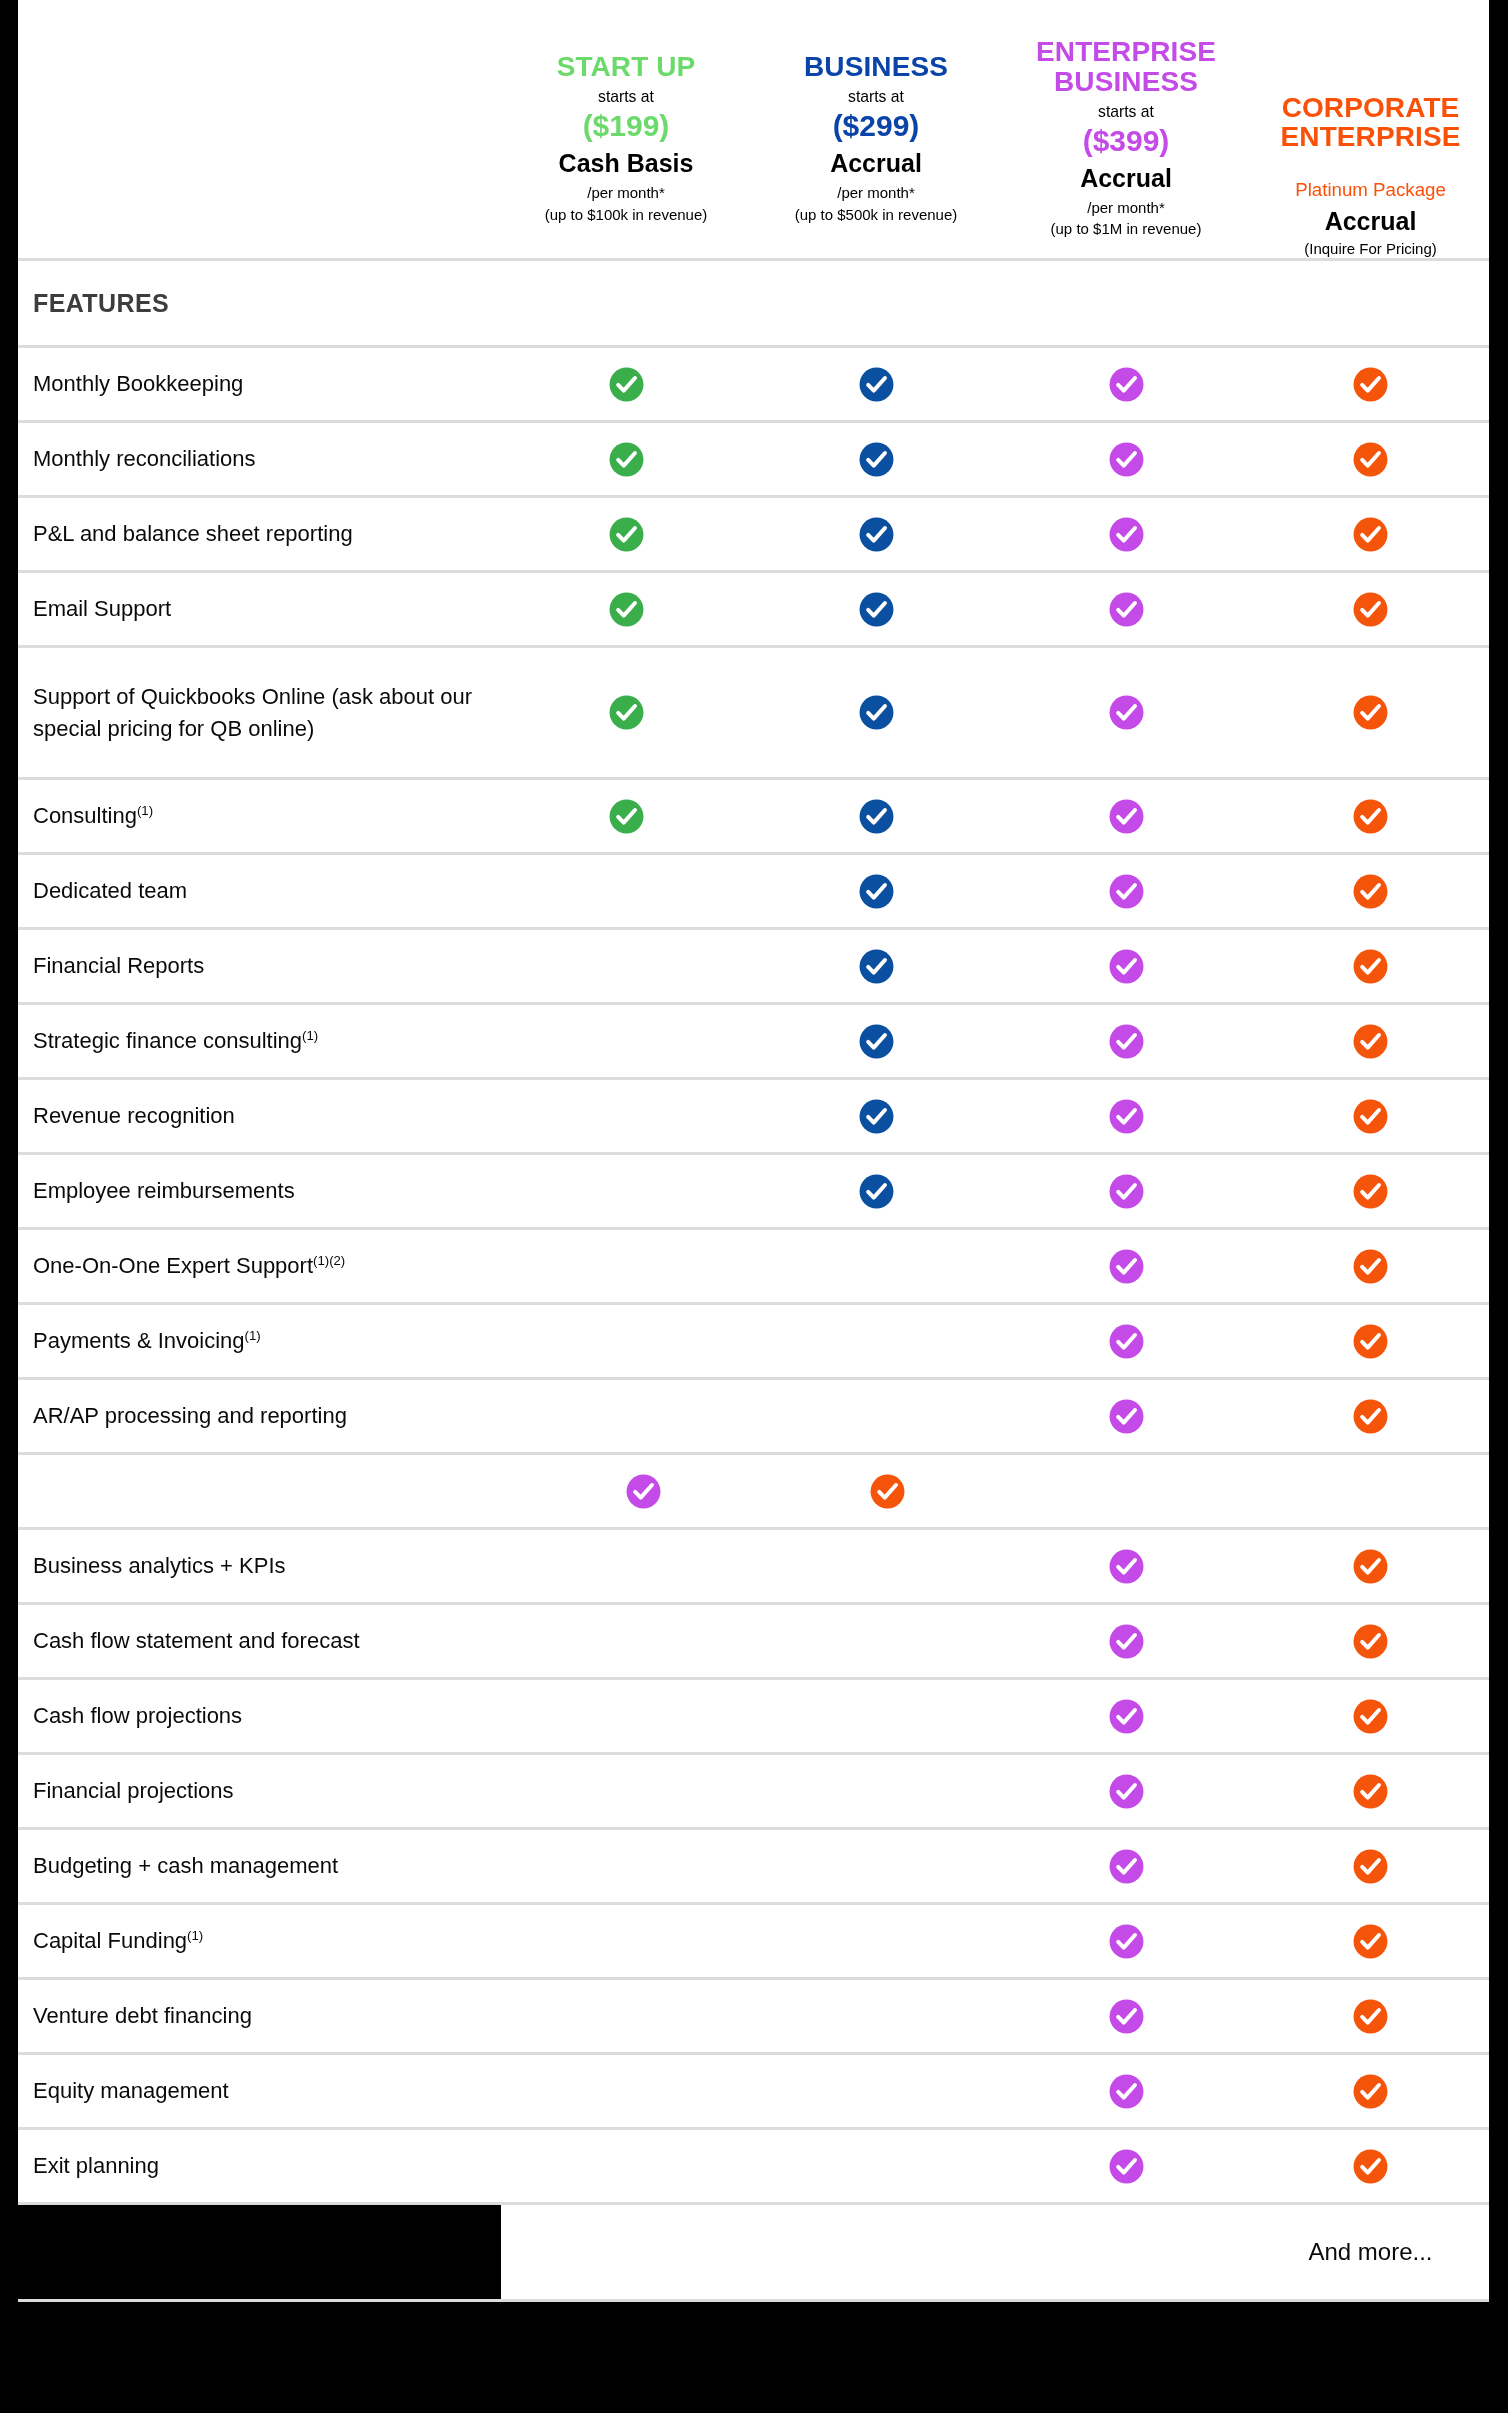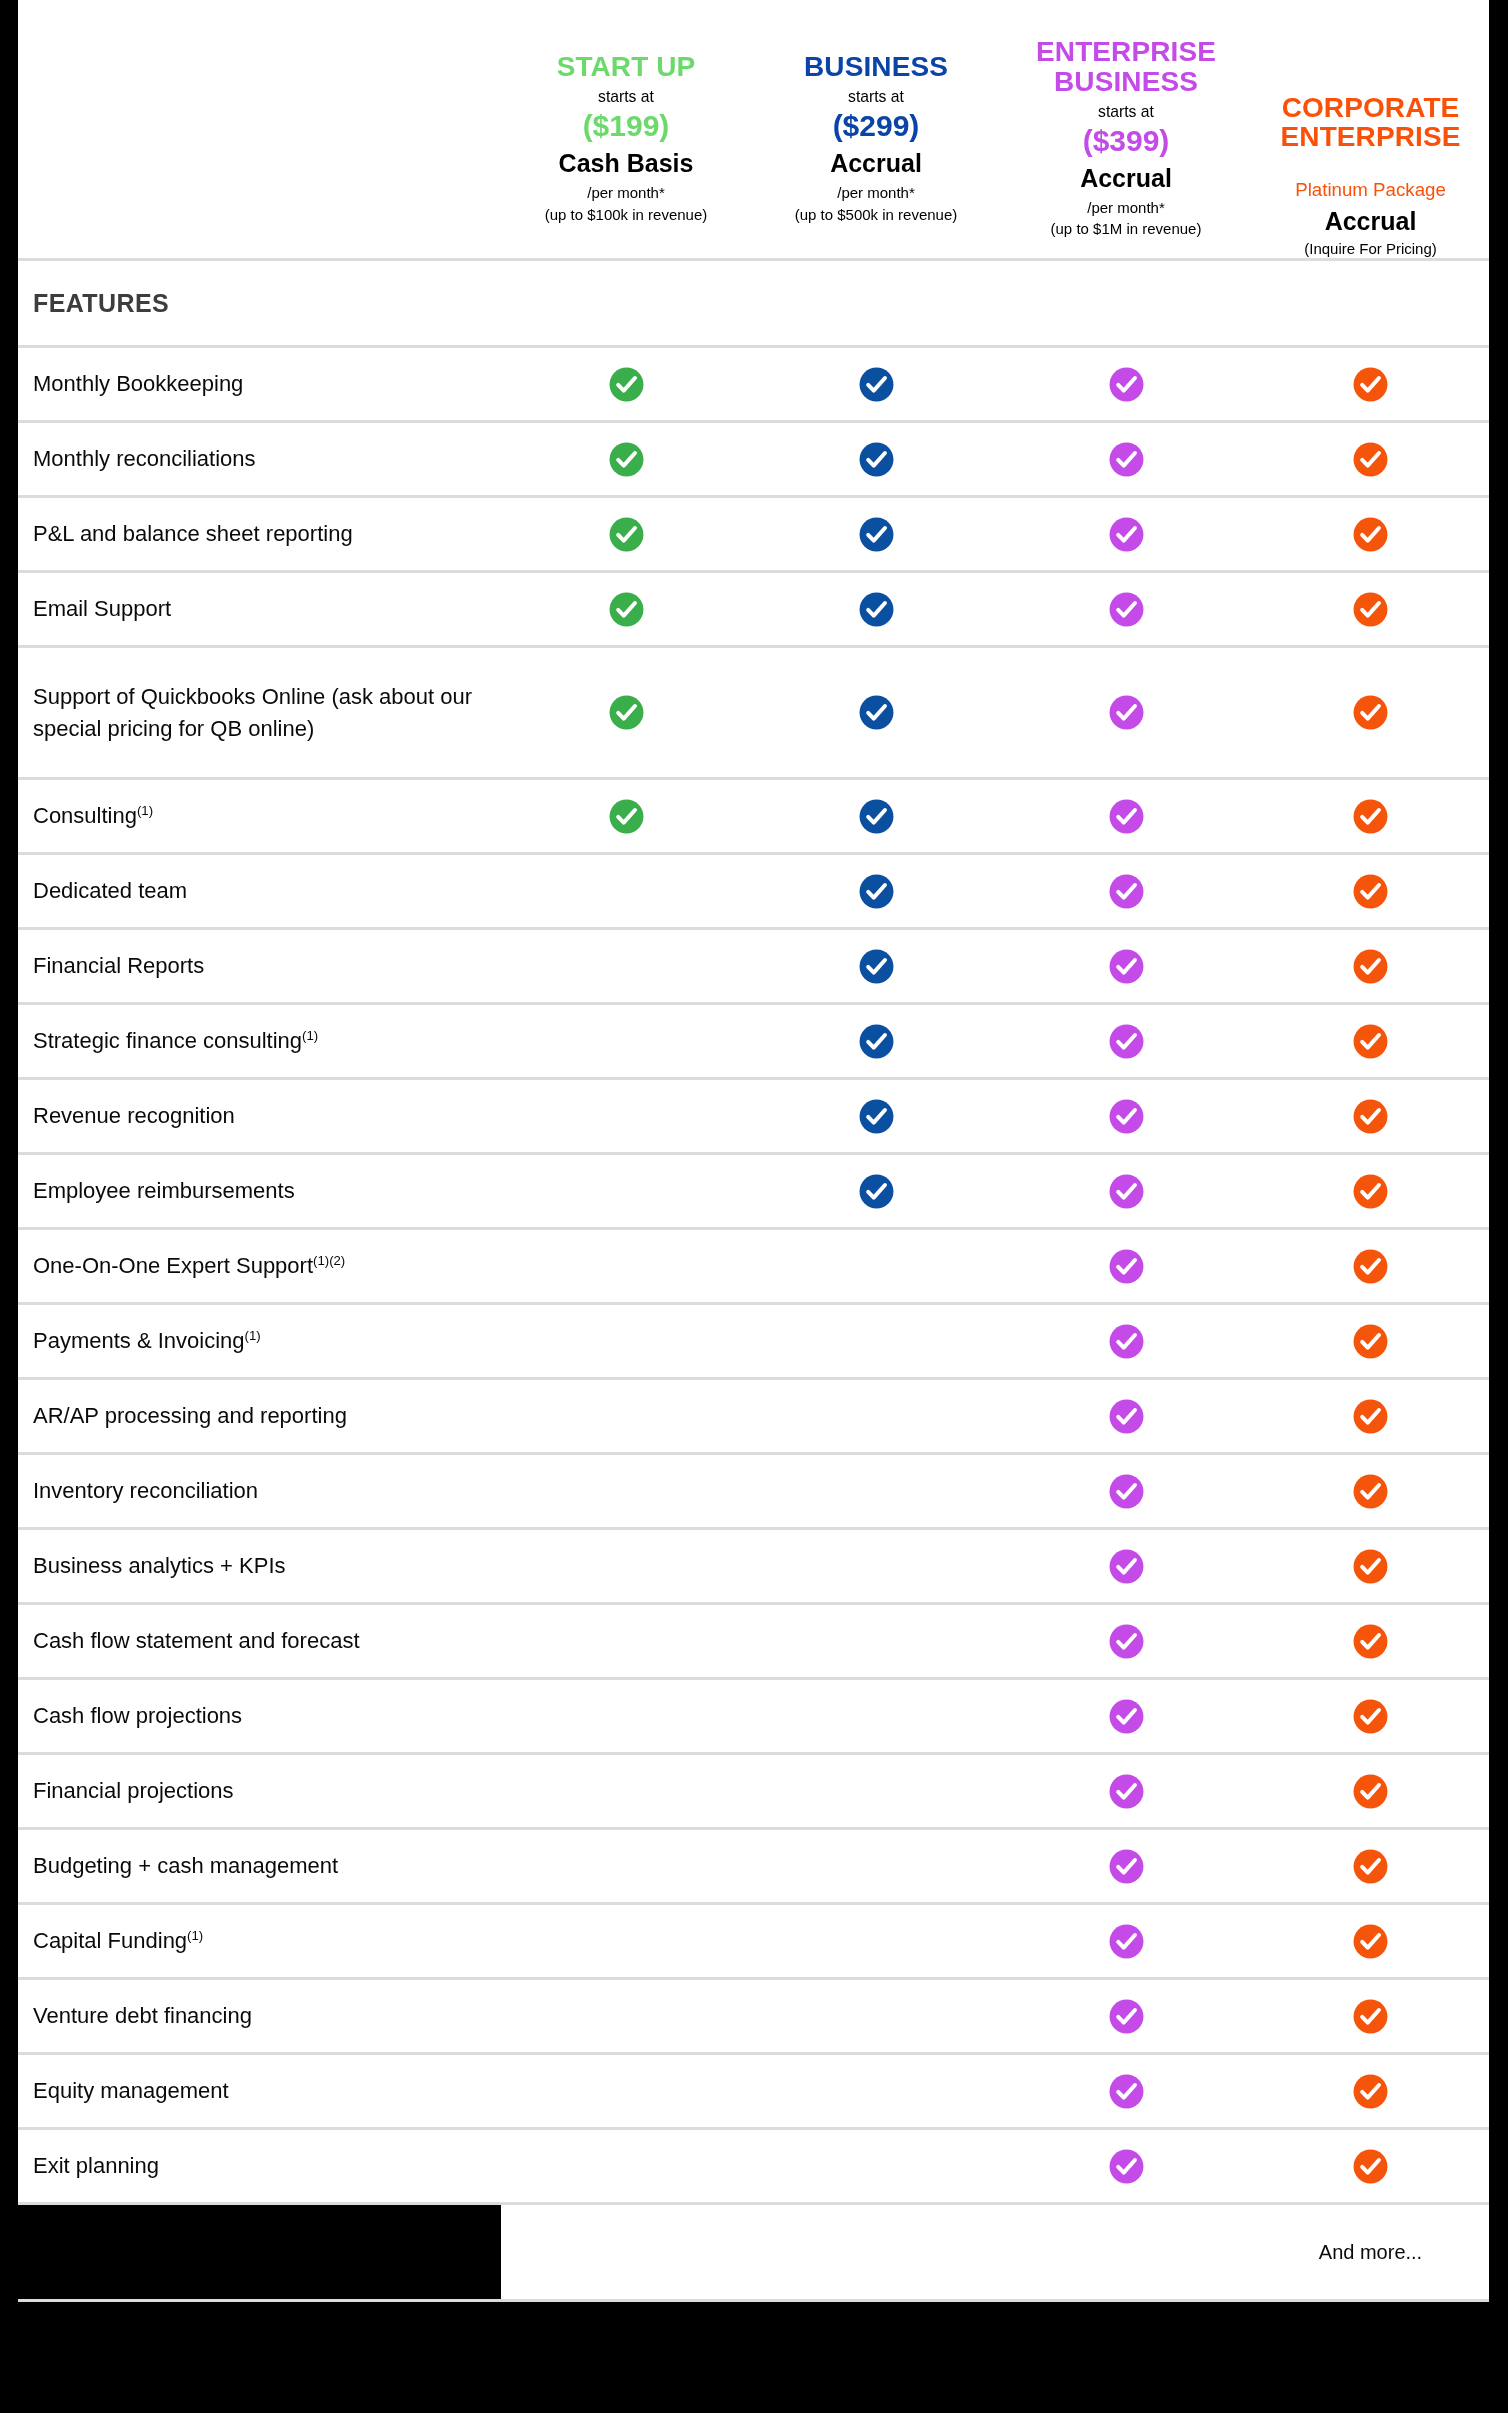--- a/index.html
+++ b/index.html
@@ -134,21 +134,21 @@
     border-bottom: 3px solid #dcdcdc;
     align-items: center;
   }
   .footer-black {
     width: 483px;
     flex: 0 0 483px;
     height: 100%;
     background: #000000;
   }
   .footer-and-more {
-    font-size: 20px;
+    font-size: 24px;
     color: #0a0a0a;
   }
 </style>
 </head>
 <body>
 
 <div id="page">
   <div id="table-wrap">
 
     <div class="row header-row">
@@ -521,21 +521,20 @@
             </svg>
           </div>
           <div class="c-plan last">
             <svg class="check" viewBox="0 0 24 24">
               <circle cx="12" cy="12" r="11" fill="#F5540B"></circle>
               <path d="M6.6 12.3 L10.2 16.0 L17.5 7.8"></path>
             </svg>
           </div>
         </div>
         <div class="row feat-row">
-          <div class="c-feature feat-label">Inventory reconciliation</div>
           <div class="c-plan"></div>
           <div class="c-plan"></div>
           <div class="c-plan">
             <svg class="check" viewBox="0 0 24 24">
               <circle cx="12" cy="12" r="11" fill="#C44BE8"></circle>
               <path d="M6.6 12.3 L10.2 16.0 L17.5 7.8"></path>
             </svg>
           </div>
           <div class="c-plan last">
             <svg class="check" viewBox="0 0 24 24">

